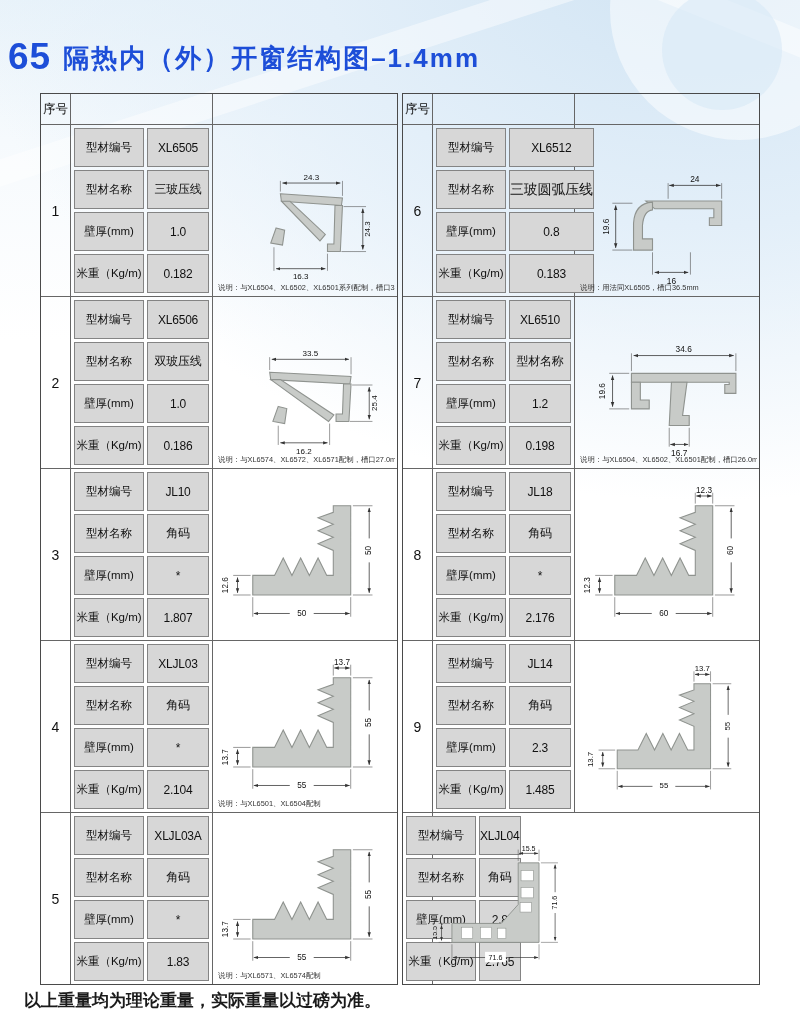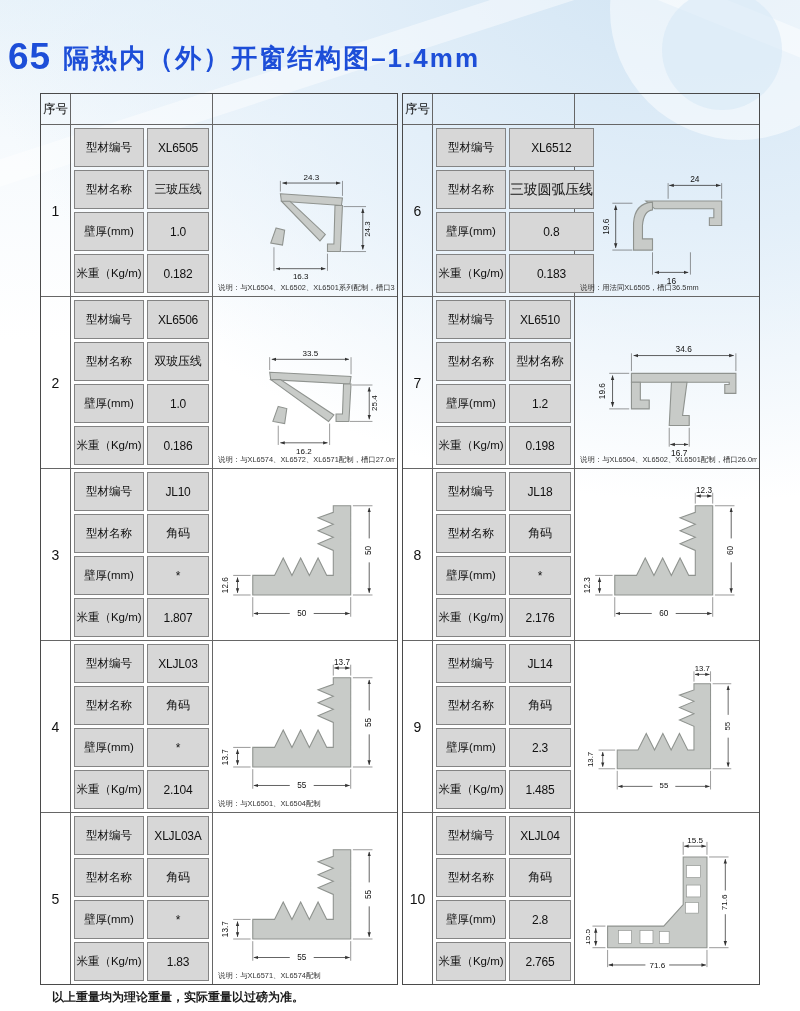--- a/index.html
+++ b/index.html
@@ -40,21 +40,21 @@
   .draw{position:relative;display:flex;align-items:flex-end;justify-content:center;overflow:hidden;}
   .note{position:absolute;left:5px;bottom:3px;right:2px;font-size:7.4px;color:#333;
         white-space:nowrap;overflow:hidden;text-align:left;}
   .dwg{display:block;margin-bottom:8px;}
   .pf{fill:#c8cbc8;stroke:#8f938f;stroke-width:1;}
   .sl{fill:#ffffff;stroke:#8f938f;stroke-width:.6;}
   .dl{stroke:#333;stroke-width:.7;fill:none;}
   .dx{stroke:#555;stroke-width:.55;fill:none;}
   .dt{font-size:7.5px;fill:#111;}
   .db{fill:#ffffff;}
-  .footer{position:absolute;left:52px;top:989px;font-size:12px;font-weight:600;color:#1a1a1a;z-index:3;}
+  .footer{position:absolute;left:24px;top:989px;font-size:17px;font-weight:600;color:#1a1a1a;z-index:3;}
 </style>
 </head>
 <body>
 
 <div class="bg"></div>
 <div class="streak s1"></div>
 <div class="streak s2"></div>
 <div class="blob b1"></div>
 <div class="blob b2"></div>
 
@@ -490,21 +490,20 @@
             <line class="dl" x1="135" y1="16" x2="135" y2="94" marker-start="url(#ar)" marker-end="url(#ar)"></line>
             <rect class="db" x="129" y="44" width="13" height="22"></rect>
             <text class="dt" transform="translate(137,55) rotate(-90)" text-anchor="middle">55</text>
           </g>
         </svg>
         <div class="note"></div>
       </div>
     </div>
 
     <div class="row">
-      <div class="seq">10</div>
       <div class="mid">
         <div class="sub">
             <div class="lab">型材编号</div>
             <div class="val">XLJL04</div>
           </div>
         <div class="sub">
             <div class="lab">型材名称</div>
             <div class="val">角码</div>
           </div>
         <div class="sub">

